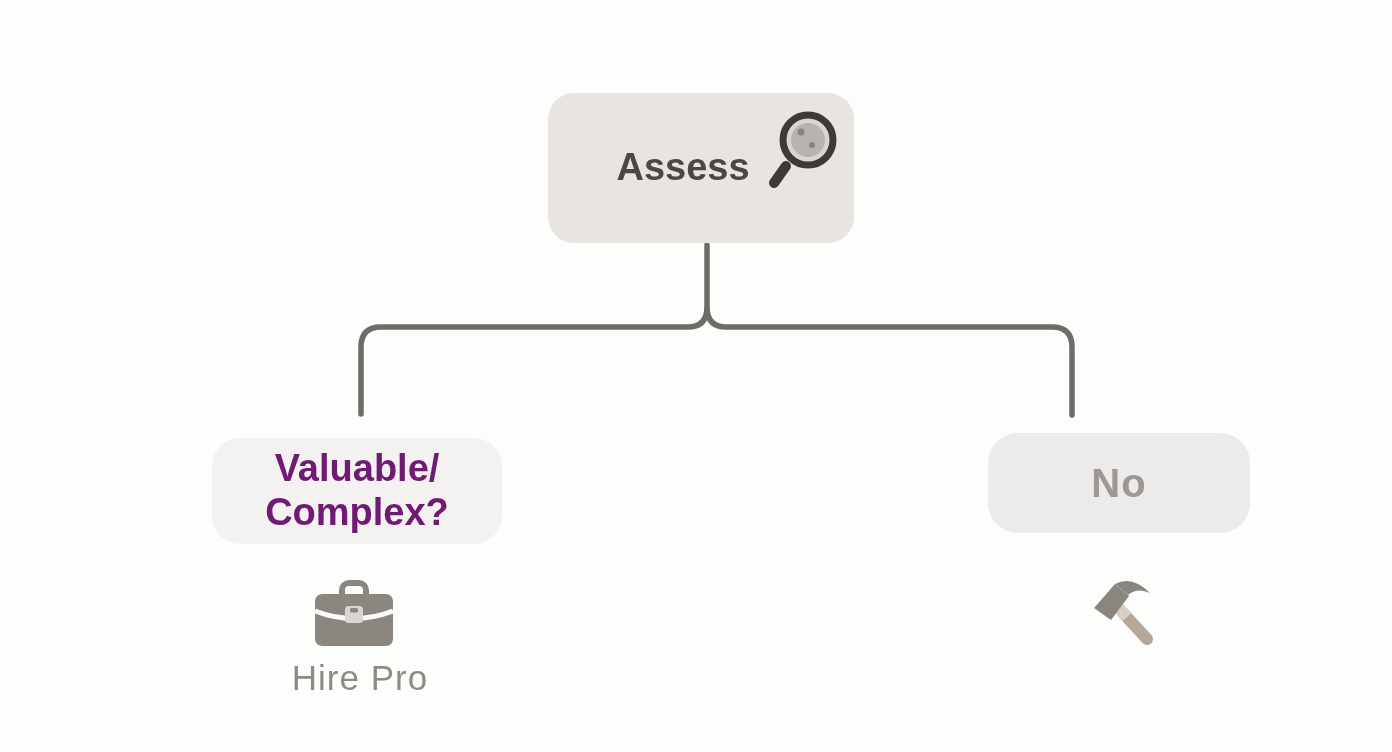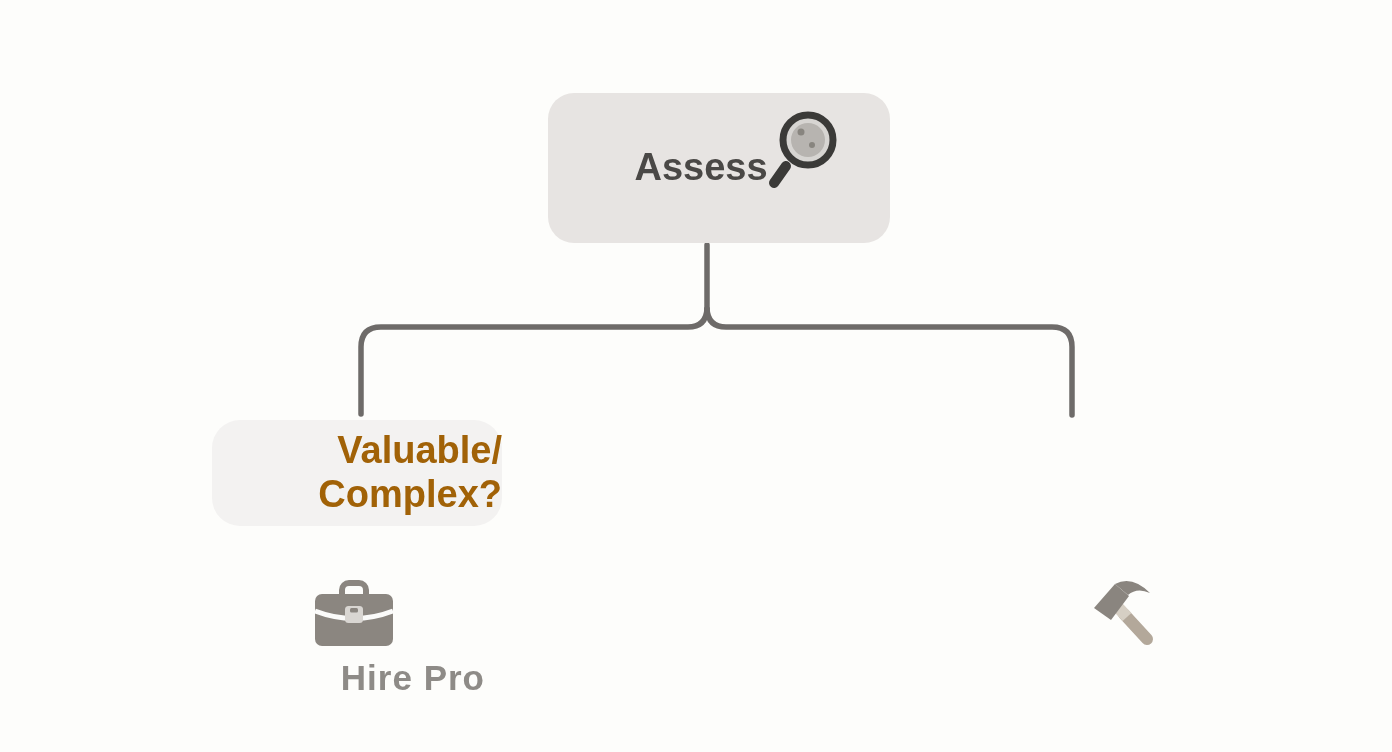--- a/index.html
+++ b/index.html
@@ -25,39 +25,38 @@
     display: flex;
     flex-direction: column;
     align-items: center;
     justify-content: center;
     text-align: center;
     font-weight: bold;
   }
 
   .node-root {
     left: 548px; top: 93px;
-    width: 342px; height: 150px;
+    width: 306px; height: 150px;
     background: #e7e4e2;
     border-radius: 26px;
     color: #4a4846;
     font-size: 38px;
     line-height: 1.2;
     padding-right: 36px;
     align-items: center;
   }
 
   .node-left {
-    left: 212px; top: 420px;
+    left: 212px; top: 438px;
     width: 290px; height: 106px;
     background: #f3f2f1;
     border-radius: 28px;
-    color: #a16207;
+    color: #701a75;
     font-size: 38px;
     line-height: 1.15;
-    align-items: flex-end;
   }
 
   .node-right {
     left: 988px; top: 433px;
     width: 262px; height: 100px;
     background: #edebe9;
     border-radius: 30px;
     color: #9b9895;
     font-size: 40px;
     letter-spacing: 1px;
@@ -70,22 +69,22 @@
   }
 
   .outcome-icon {
     position: absolute;
   }
   .icon-briefcase { left: 314px; top: 580px; }
   .icon-hammer { left: 1086px; top: 578px; }
 
   .outcome-label {
     position: absolute;
-    text-align: right;
-    font-weight: bold;
+    text-align: center;
+    font-weight: normal;
   }
   .label-hire {
     left: 235px; top: 658px;
     width: 250px;
     font-size: 35px;
     color: #8e8b87;
     letter-spacing: 1px;
   }
   .label-diy {
     left: 1025px; top: 658px;
@@ -118,20 +117,23 @@
     <circle cx="40" cy="32" r="3.5" fill="#88857f"></circle>
     <circle cx="51" cy="45" r="3" fill="#88857f"></circle>
     <line x1="25" y1="66" x2="13" y2="83" stroke="#3b3a38" stroke-width="10" stroke-linecap="round"></line>
   </svg>
 
   <div class="node node-left">
     <span>Valuable/</span>
     <span>Complex?</span>
   </div>
 
+  <div class="node node-right">
+    <span>No</span>
+  </div>
 
   <svg class="outcome-icon icon-briefcase" width="80" height="68" viewBox="0 0 80 68">
     <path d="M28 16 v-6 a7 7 0 0 1 7 -7 h10 a7 7 0 0 1 7 7 v6" fill="none" stroke="#8b8680" stroke-width="6"></path>
     <rect x="1" y="14" width="78" height="52" rx="7" fill="#8b8680"></rect>
     <path d="M1 31 Q40 46 79 31" fill="none" stroke="#fbfbfa" stroke-width="5"></path>
     <rect x="31" y="26" width="18" height="17" rx="3.5" fill="#d9d6d2"></rect>
     <rect x="36" y="28" width="8" height="4.5" rx="1.5" fill="#8b8680"></rect>
   </svg>
 
   <div class="outcome-label label-hire">Hire Pro</div>

